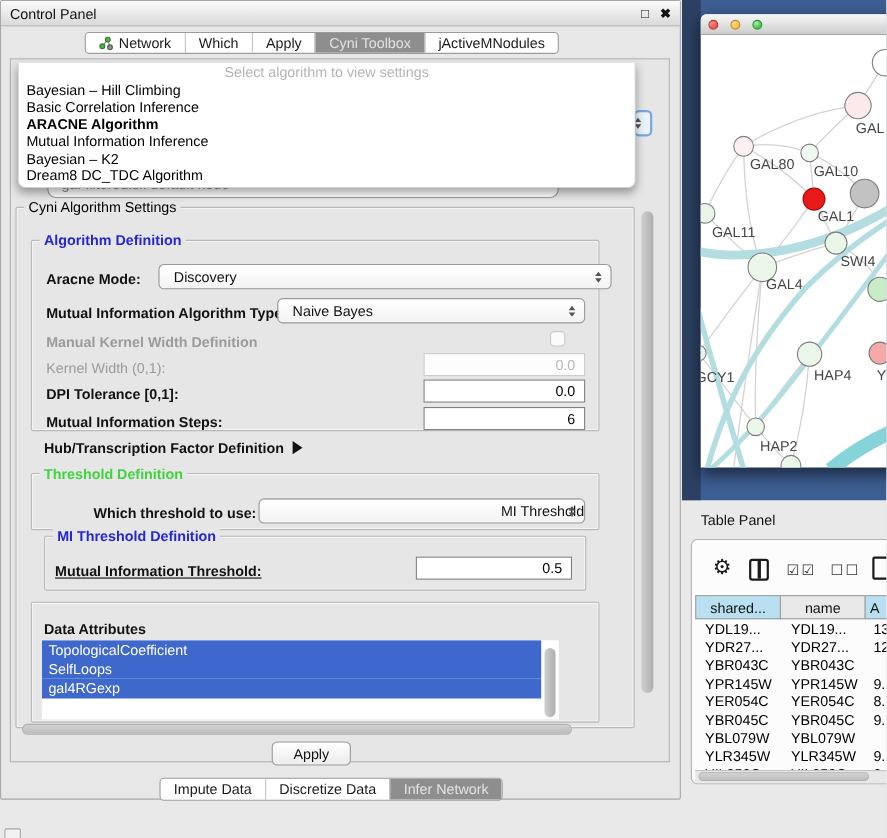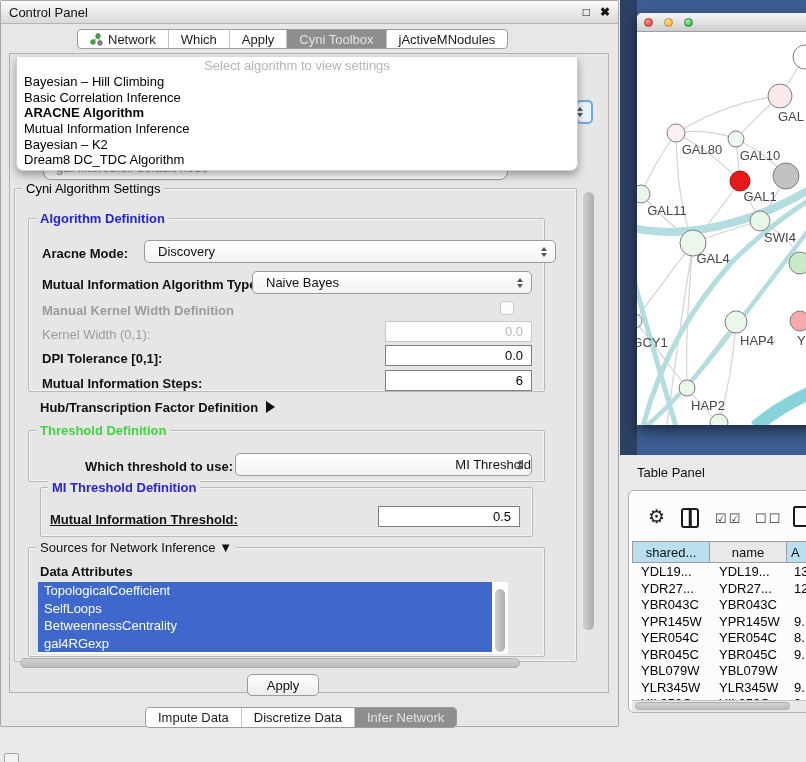--- a/index.html
+++ b/index.html
@@ -193,27 +193,25 @@
         <i class="dn"></i>
       </div>
   </div>
 
   <div class="abs group" style="left:40px; top:487px; width:493px; height:50px;"></div>
   <div class="abs gtitle blue-t" style="left:48px; top:480px;">MI Threshold Definition</div>
   <div class="abs lbl" style="left:50px; top:512px;text-decoration:underline;">Mutual Information Threshold:</div>
   <div class="field" style="left:378px; top:506px; width:142px;">0.5</div>
 
   <div class="abs group" style="left:28px; top:547px; width:517px; height:110px;"></div>
-  <div class="abs gtitle" style="left:36px; top:540px; font-size:13px; color:#111;">Sources for Network Inference ▼</div>
   <div class="abs lbl" style="left:40px; top:564px;">Data Attributes</div>
 
   <div class="abs attr-list">
     <div class="attr-row">TopologicalCoefficient</div>
     <div class="attr-row">SelfLoops</div>
-    <div class="attr-row">BetweennessCentrality</div>
     <div class="attr-row">gal4RGexp</div>
   </div>
   <div class="vthumb" style="left:495px; top:589px; width:10px; height:63px;"></div>
 
   <div class="hscroll" style="left:20px; top:658px; width:500px; height:10px;"></div>
 
   <div class="vthumb" style="left:583px; top:192px; width:11px; height:438px;"></div>
 
   <div class="abs apply-btn">Apply</div>
 

